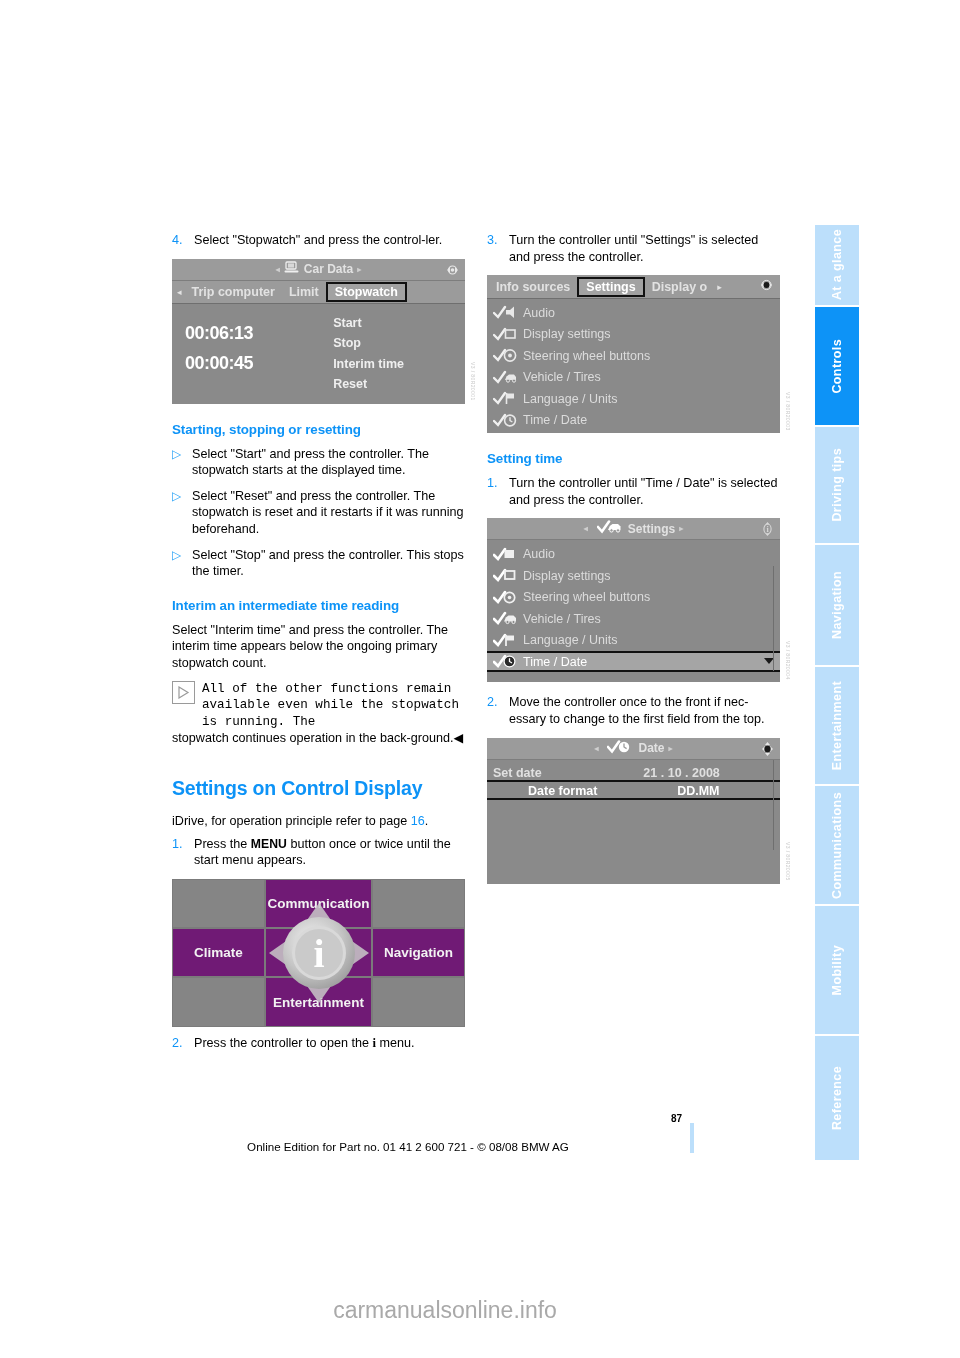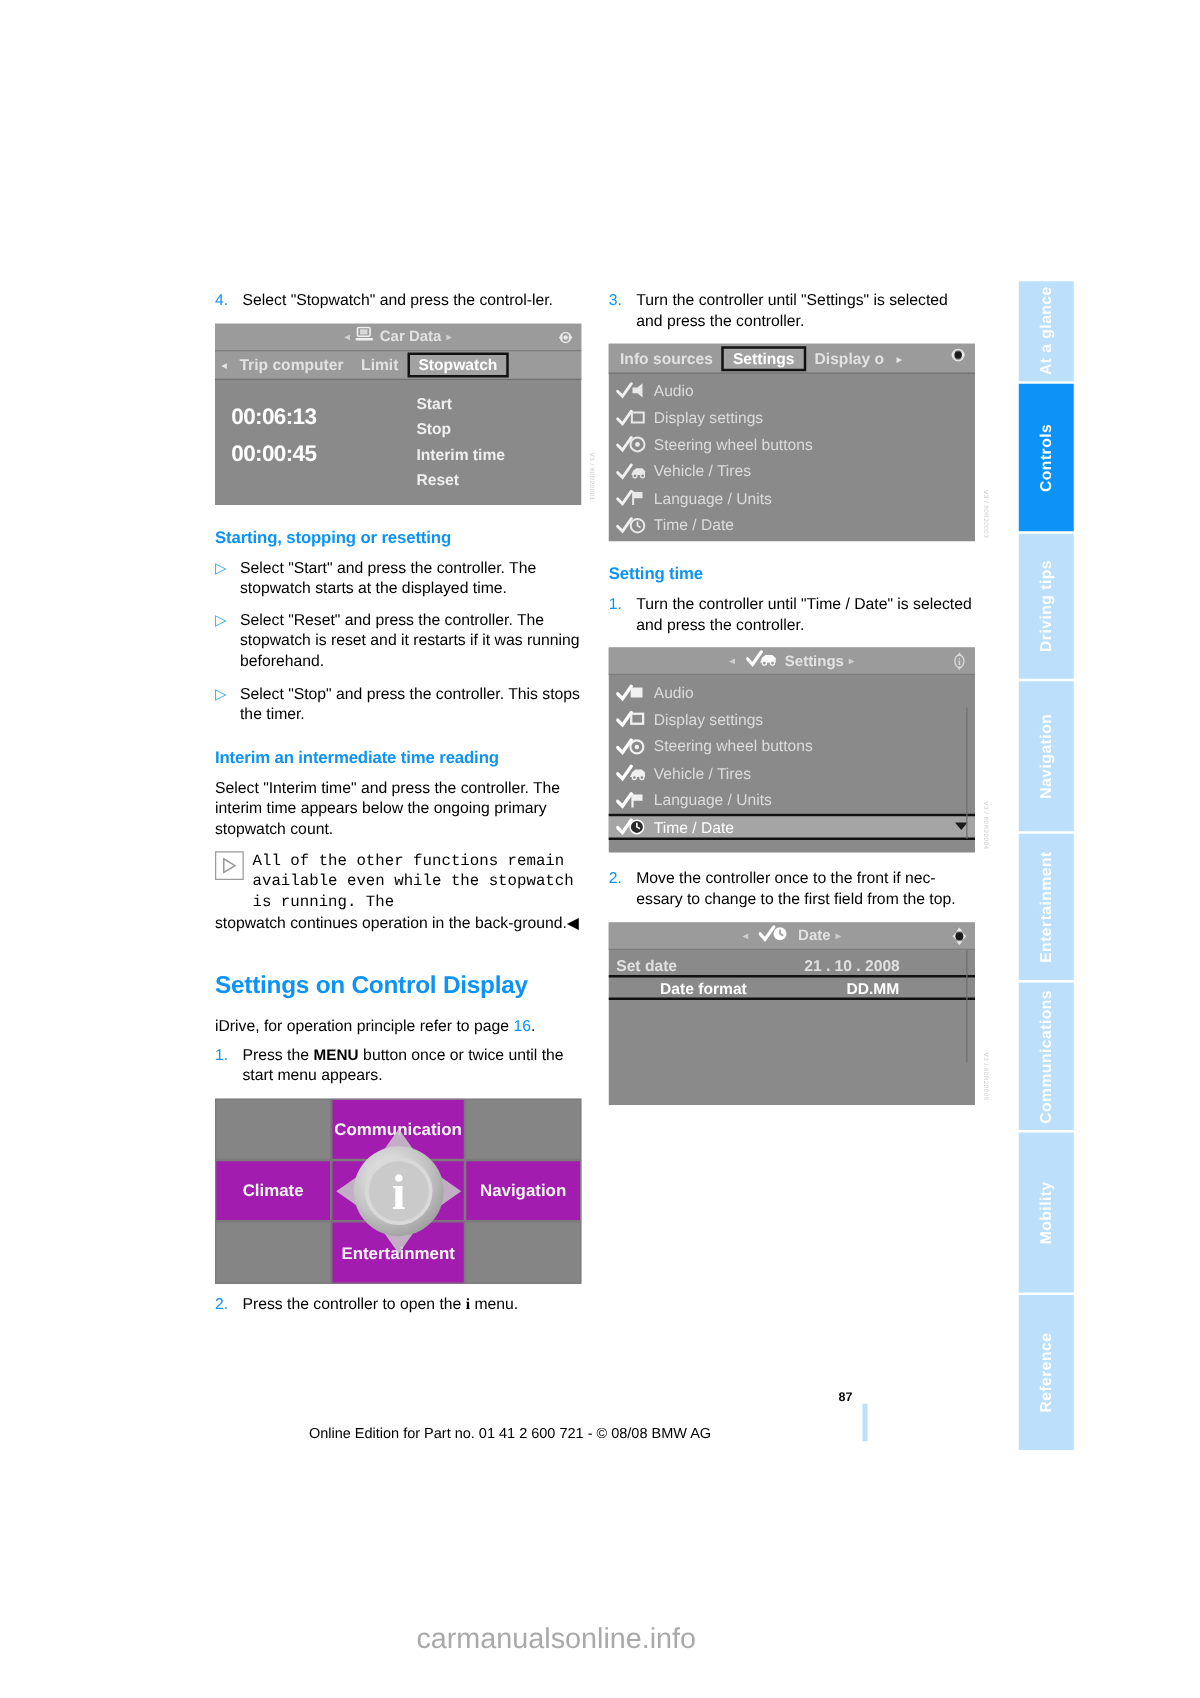--- a/index.html
+++ b/index.html
@@ -163,21 +163,21 @@
   .kv .row { display:flex; height:20px; align-items:flex-end; }
   .kv .row .k { width:52%; padding-left:6px; color:#e0e0e0; font-size:12.5px; font-weight:bold;}
   .kv .row .v { width:48%; padding-left:4px; color:#e0e0e0; font-size:12.5px; font-weight:bold;}
   .kv .row.sel { border-top:2px solid #111; border-bottom:2px solid #111; }
   .kv .row.sel .k, .kv .row.sel .v { color:#fff;margin-left:35px; }
 
   
   .startmenu { position:relative; height:148px; background:#8e8e8e; margin:10px 0 4px 0;}
   .smgrid { position:absolute; inset:0; display:grid; grid-template-columns: 1fr 1.15fr 1fr; grid-template-rows: 1fr 1fr 1fr;}
   .smcell { border:1px solid #7b7b7b; display:flex; align-items:center; justify-content:center;
-            color:#f2f2f2; font-size:13.5px; font-weight:bold; background:#a21caf;}
+            color:#f2f2f2; font-size:13.5px; font-weight:bold; background:#701a75;}
   .smcell.dim { background:#858585; }
   .smknobwrap { position:absolute; left:50%; top:50%; transform:translate(-50%,-50%);
                 width:112px; height:112px; }
 
   
   .footer-rule { position:absolute; left:690px; top:1123px; width:4px; height:30px; background:#bcdffb;}
   .pagenum { position:absolute; left:640px; top:1113px; width:42px; text-align:right;
              font-size:10px; color:#000;font-weight:bold; }
   .edition { position:absolute; left:0; top:1140px; width:816px; text-align:center;
              font-size:11.6px; color:#000; }

